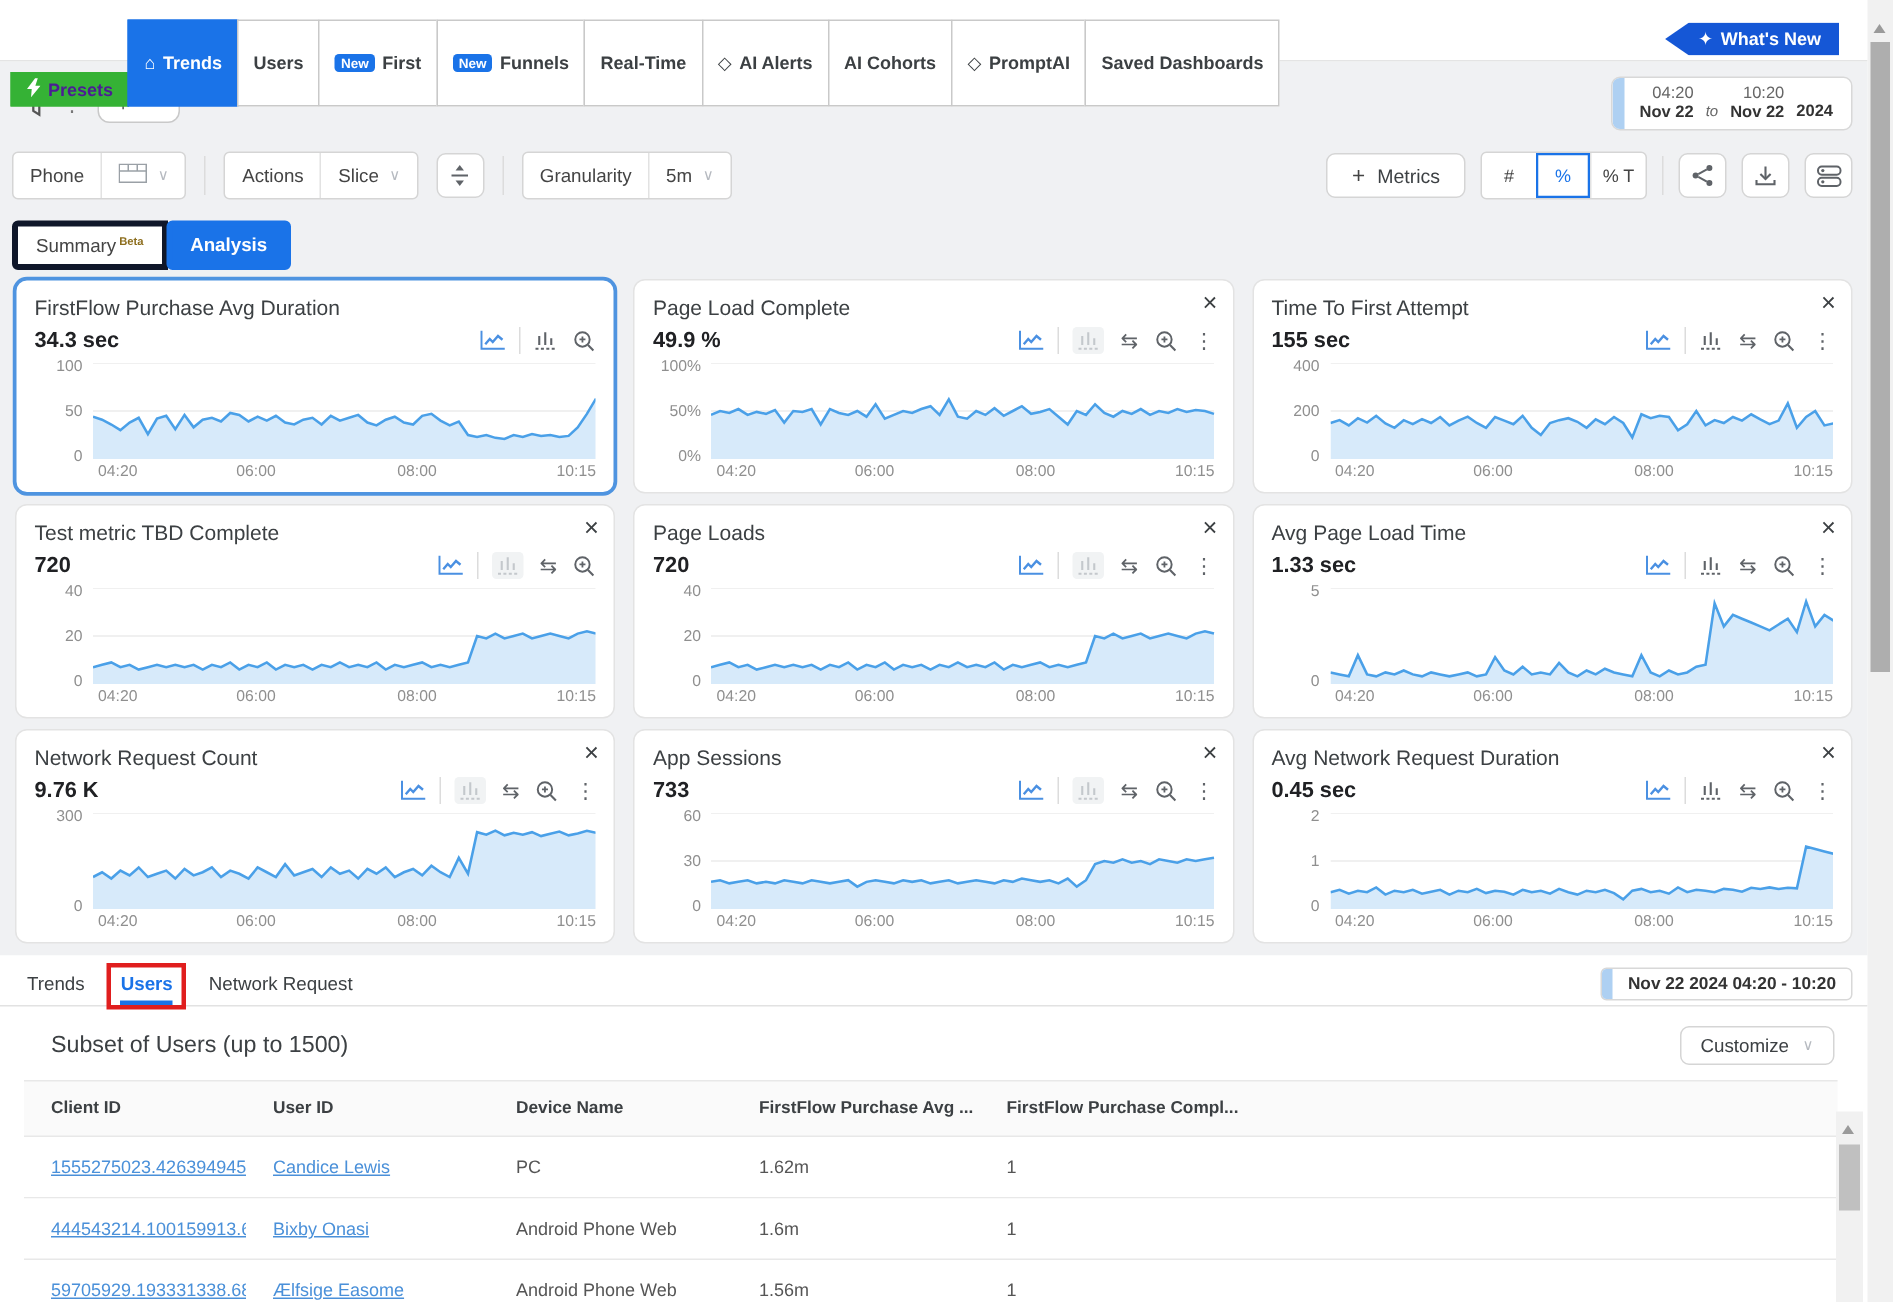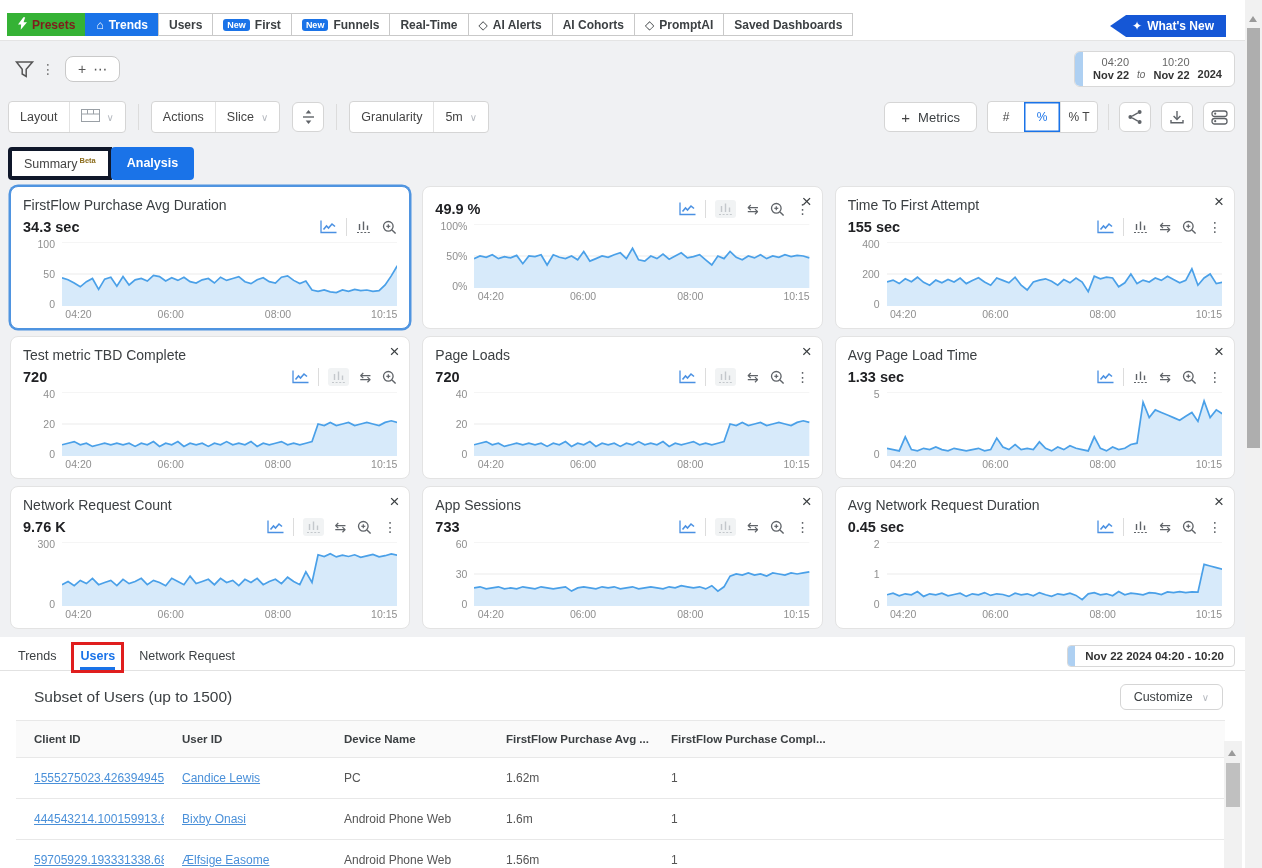--- a/index.html
+++ b/index.html
@@ -4,21 +4,21 @@
 <style>
   html,body{margin:0;padding:0;}
   body{width:1262px;height:868px;position:relative;overflow:hidden;background:#fff;
        font-family:"Liberation Sans","DejaVu Sans",sans-serif;color:#3c4043;}
   .content{width:1245px;}
   
   .topnav{background:#fff;border-bottom:1px solid #e4e4e4;padding:13px 0 0 8px;height:27px;position:relative;}
   .navtabs{display:flex;}
   .ntab{display:flex;align-items:center;gap:5px;border:1px solid #c9c9c9;margin-left:-1px;
         padding:3px 10px;font-size:12px;font-weight:bold;color:#3c4043;background:#fff;cursor:pointer;white-space:nowrap;}
-  .ntab.green{background:#35b235;border-color:#35b235;color:#7f1d1d;}
+  .ntab.green{background:#35b235;border-color:#35b235;color:#4c1d95;margin-top:35px;}
   .ntab.blue{background:#1a73e8;border-color:#1a73e8;color:#fff;}
   .newbadge{background:#1a73e8;color:#fff;font-size:9px;font-weight:bold;border-radius:3px;padding:1px 4px;}
   .navicon{font-size:12px;line-height:1;}
   .whatsnew{position:absolute;right:19px;top:15px;background:#1557d6;color:#fff;font-size:12px;font-weight:bold;
             padding:4px 12px 4px 22px;display:flex;align-items:center;gap:5px;
             clip-path:polygon(16px 0,100% 0,100% 100%,16px 100%,0 50%);}
   
   .grayzone{background:#f0f1f3;padding-bottom:8px;}
   .filter-row{display:flex;align-items:center;padding:10px 10px 8px 14px;height:36px;}
   .iconbtn-plain{color:#555;display:flex;align-items:center;cursor:pointer;}
@@ -187,21 +187,21 @@
             <span class="dr-time">10:20</span>
             <span class="dr-date">Nov 22</span>
           </div>
           <span class="dr-year">2024</span>
         </div>
       </div>
     </div>
 
     <div class="toolbar">
       <div class="tgroup">
-        <span class="tcell">Layout</span>
+        <span class="tcell">Phone</span>
         <span class="tcell">
           <span><svg width="19" height="13" viewBox="0 0 19 13">
                 <rect x="0.5" y="0.5" width="18" height="12" fill="none" stroke="#9aa0a6"></rect>
                 <line x1="0.5" y1="5" x2="18.5" y2="5" stroke="#9aa0a6"></line>
                 <line x1="6.5" y1="0.5" x2="6.5" y2="5" stroke="#9aa0a6"></line>
                 <line x1="12.5" y1="0.5" x2="12.5" y2="5" stroke="#9aa0a6"></line>
               </svg></span>
           <span class="chev">∨</span>
         </span>
       </div>
@@ -329,20 +329,21 @@
                 <span class="x1">06:00</span>
                 <span class="x2">08:00</span>
                 <span class="x3">10:15</span>
               </div>
       </div>
     </div>
   </div>
 
   <div class="card">
     <button class="close">×</button>
+    <div class="card-title">Page Load Complete</div>
     <div class="card-sub">
       <div class="card-value">49.9 %</div>
       <div class="card-tools">
         <span class="tool active">
           <svg width="17" height="14" viewBox="0 0 17 14">
                   <path d="M1 0.5 V12.5 H16.5" fill="none" stroke="currentColor" stroke-width="1.3"></path>
                   <path d="M3.5 9.5 L6.5 6 L8.5 8 L12 4 L15 6.5" fill="none" stroke="currentColor" stroke-width="1.6"></path>
                 </svg>
         </span>
         <span class="tooldiv"></span>

